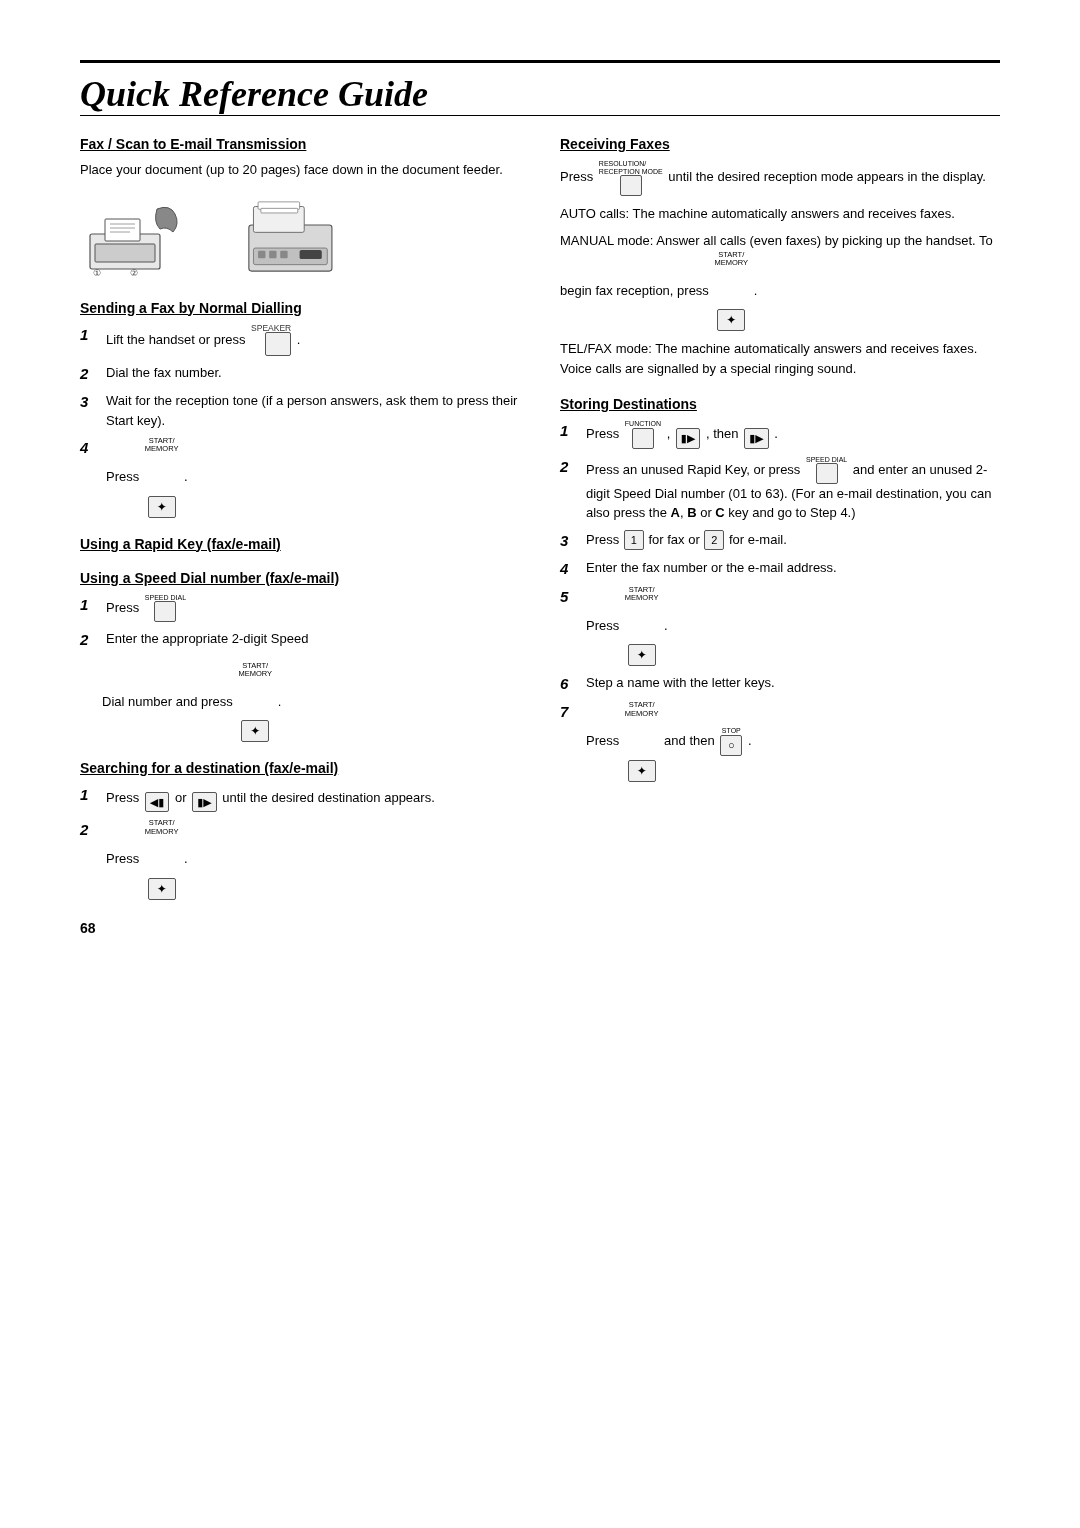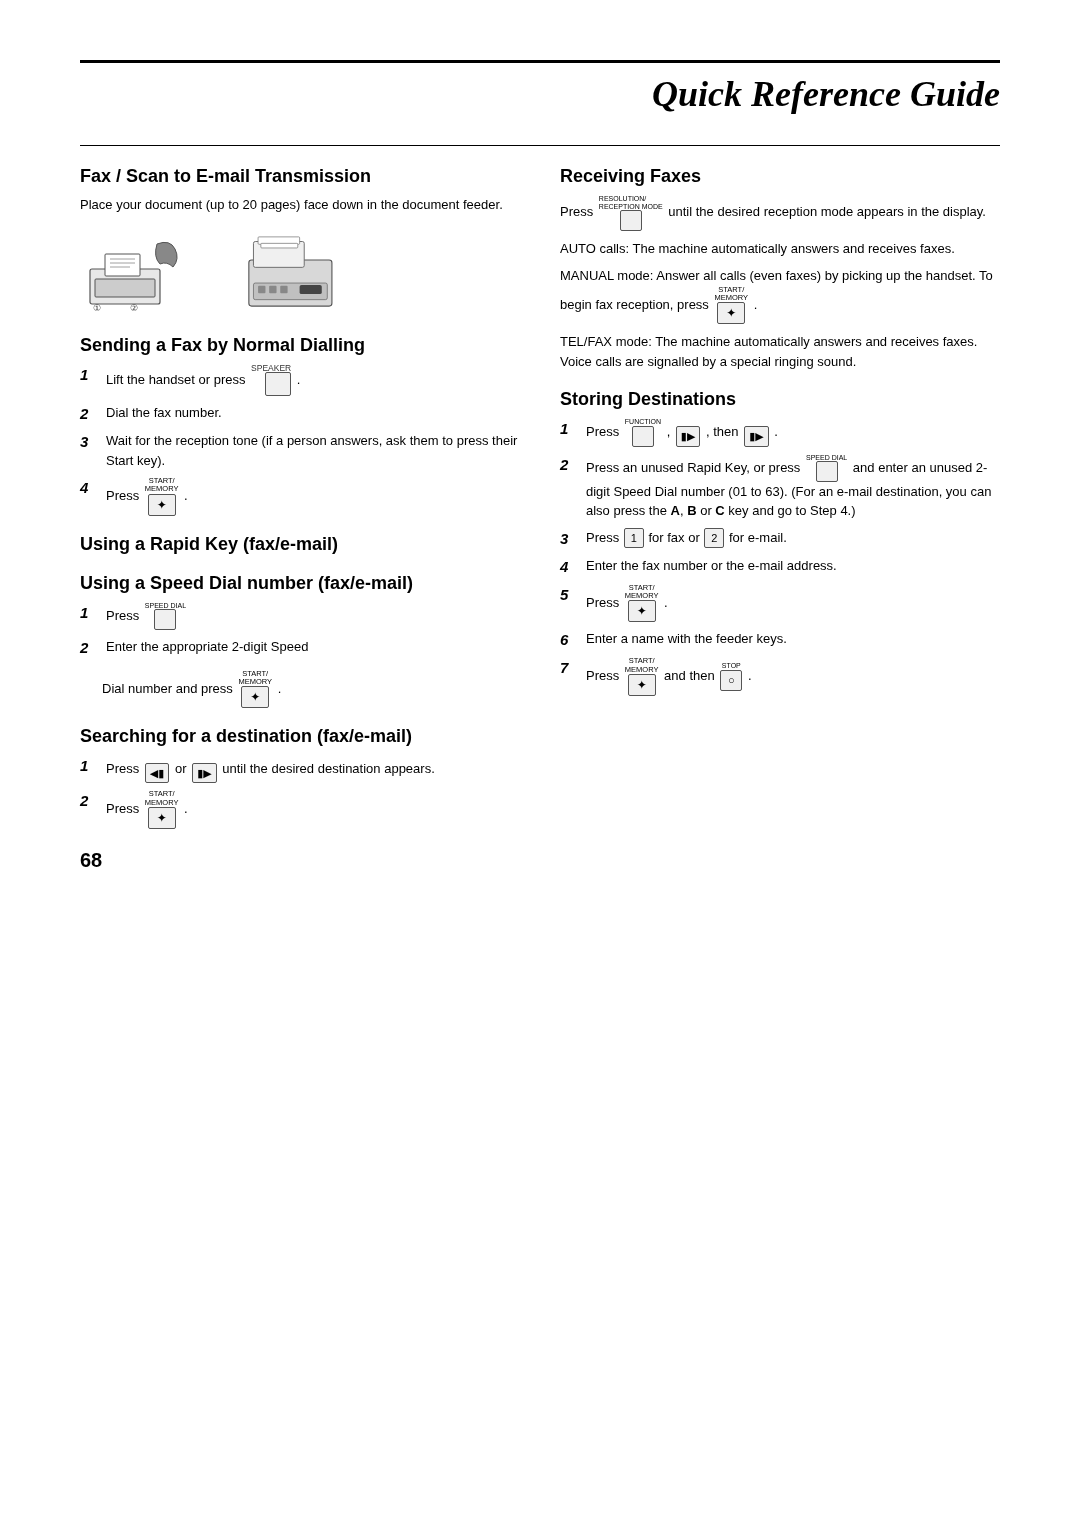--- a/index.html
+++ b/index.html
@@ -14,38 +14,38 @@
     }
     .top-rule {
       border-top: 3px solid #000;
       margin-bottom: 10px;
     }
     .page-title {
       font-family: Georgia, 'Times New Roman', serif;
       font-style: italic;
       font-weight: bold;
       font-size: 36px;
-      text-align: right;
-      margin-bottom: 30px;
+      text-align: left;
     }
     .bottom-rule {
       border-top: 1.5px solid #000;
       margin-bottom: 20px;
     }
     .two-col {
       display: grid;
       grid-template-columns: 1fr 1fr;
       gap: 0 40px;
     }
     .col-left {}
     .col-right {}
     .section-title {
       font-weight: bold;
-      font-size: 18px;
+      font-size: 14px;
       margin-bottom: 8px;
+      text-decoration: underline;
     }
     p {
       font-size: 13px;
       line-height: 1.5;
       margin-bottom: 8px;
     }
     .fax-images {
       display: flex;
       gap: 20px;
       margin: 12px 0 16px 0;
@@ -106,20 +106,21 @@
       display: flex;
       align-items: center;
       justify-content: center;
     }
     .start-mem-btn {
       display: inline-flex;
       flex-direction: column;
       align-items: center;
       vertical-align: middle;
       margin: 0 2px;
+      gap: 42px;
     }
     .start-mem-btn .label-top {
       font-size: 7.5px;
       line-height: 1.1;
       text-align: center;
       color: #000;
     }
     .start-mem-btn .box {
       border: 1.5px solid #555;
       border-radius: 2px;
@@ -150,21 +151,21 @@
       border-radius: 2px;
       font-size: 11px;
       min-width: 22px;
       text-align: center;
     }
     .section-block {
       margin-bottom: 18px;
     }
     .page-number {
       font-weight: bold;
-      font-size: 20px;
+      font-size: 14px;
       margin-top: 20px;
     }
     .indent-step {
       margin-left: 22px;
       margin-bottom: 6px;
       font-size: 13px;
       line-height: 1.5;
     }
     .kbd-square {
       display: inline-flex;
@@ -433,21 +434,21 @@
             <span class="start-mem-btn">
               <span class="label-top">START/<br>MEMORY</span>
               <span class="box">✦</span>
             </span>
             .
           </span>
         </li>
 
         <li>
           <span class="step-num">6</span>
-          <span class="step-content">Enter a name with the feeder keys.</span>
+          <span class="step-content">Step a name with the letter keys.</span>
         </li>
 
         <li>
           <span class="step-num">7</span>
           <span class="step-content">
             Press
             <span class="start-mem-btn">
               <span class="label-top">START/<br>MEMORY</span>
               <span class="box">✦</span>
             </span>

